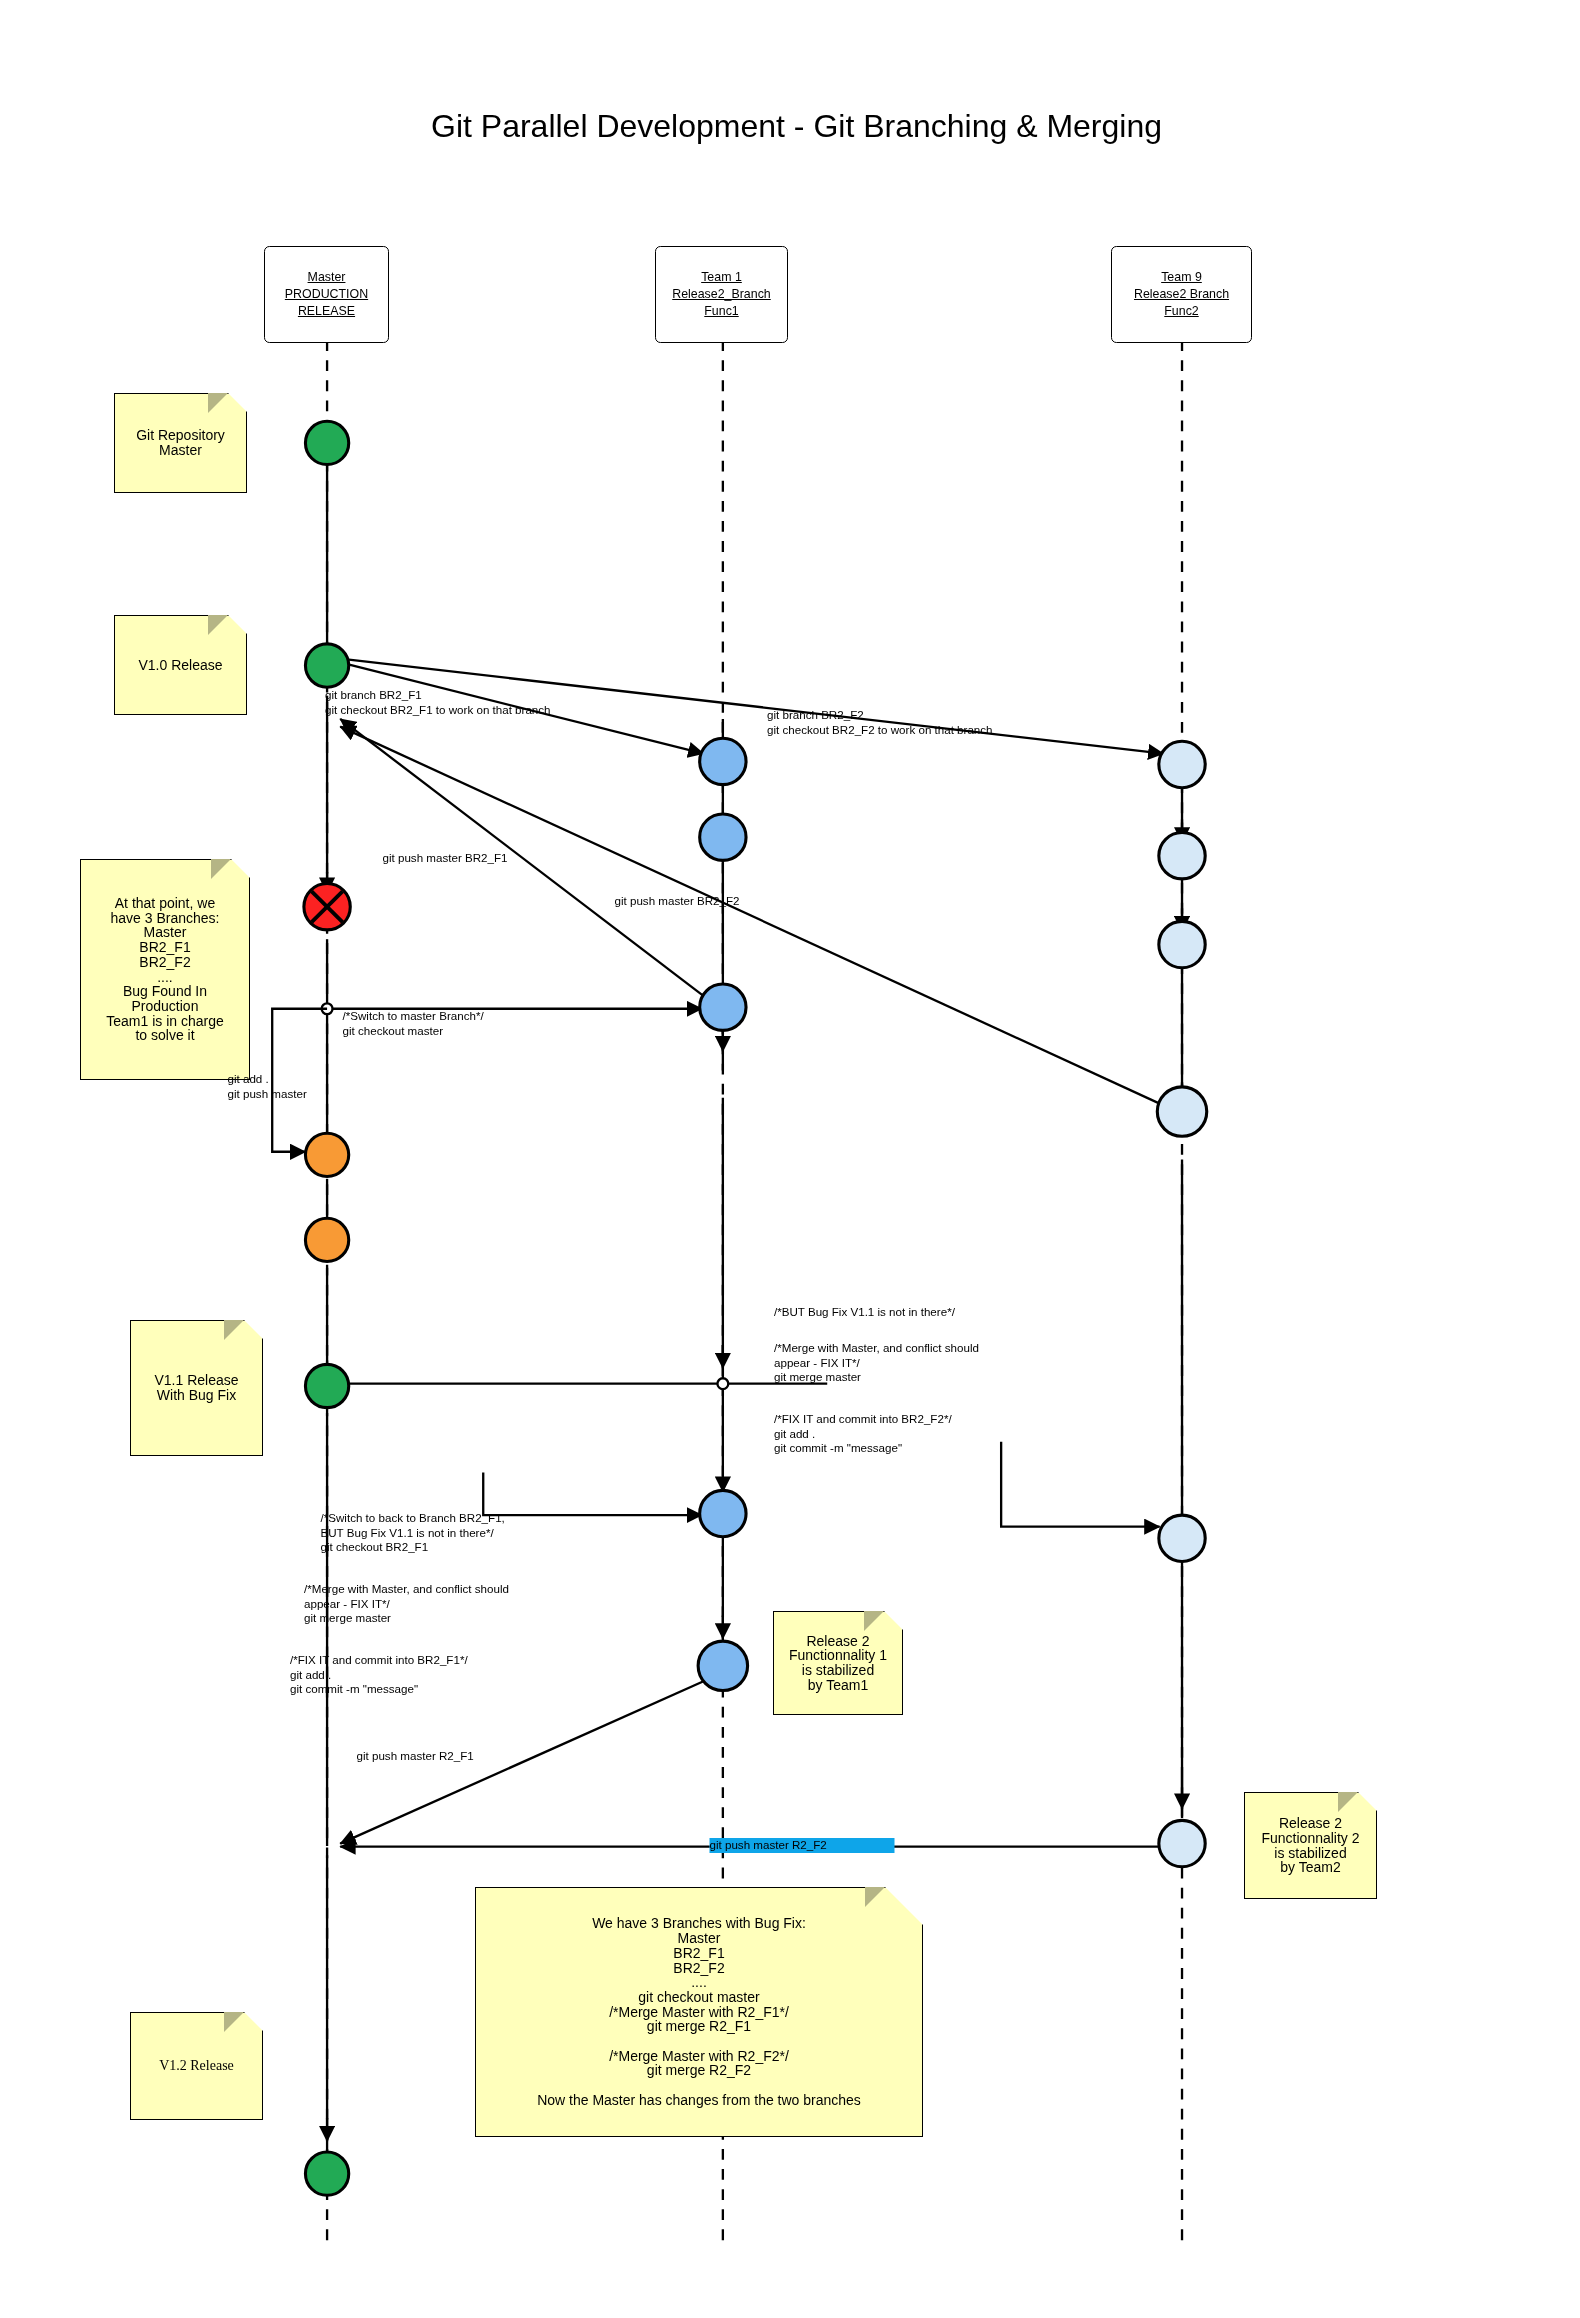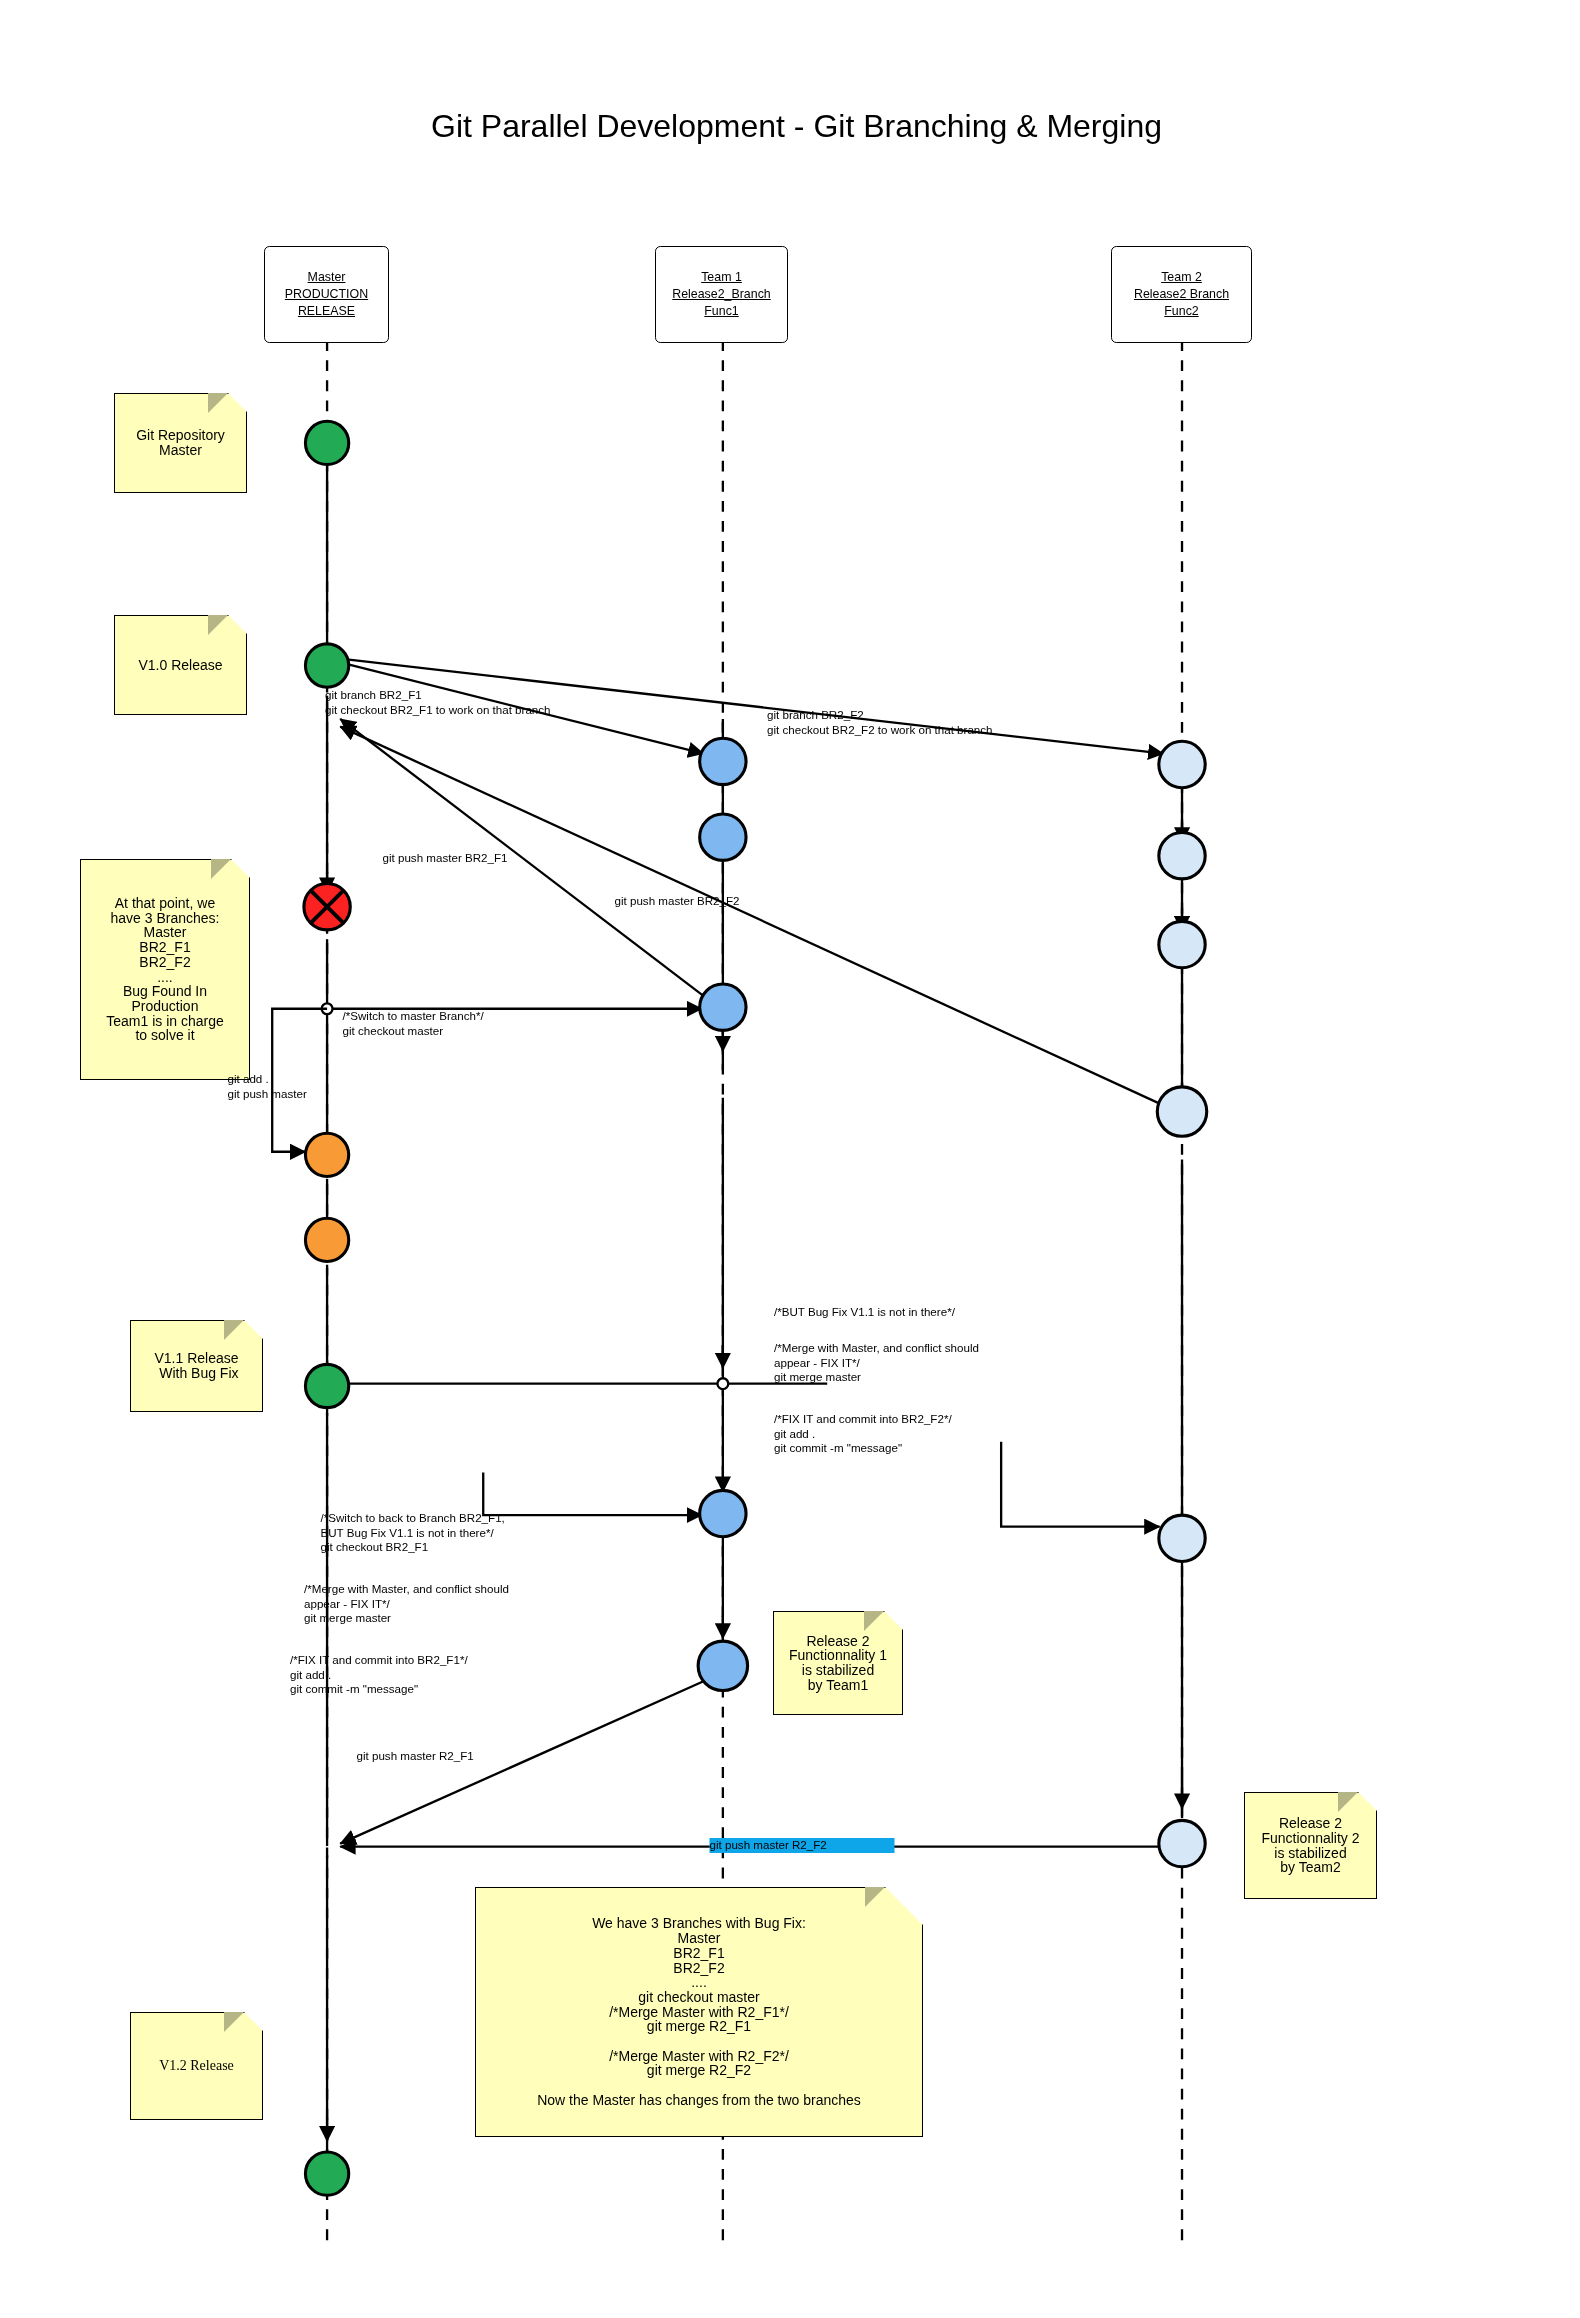--- a/index.html
+++ b/index.html
@@ -220,21 +220,21 @@
     <span>RELEASE</span>
   </div>
 
   <div class="lifeline-head" style="left:655px; top:246px; width:133px; height:97px;">
     <span>Team 1</span>
     <span>Release2_Branch</span>
     <span>Func1</span>
   </div>
 
   <div class="lifeline-head" style="left:1111px; top:246px; width:141px; height:97px;">
-    <span>Team 2</span>
+    <span>Team 9</span>
     <span>Release2 Branch</span>
     <span>Func2</span>
   </div>
 
   <div class="note" style="left:114px; top:393px; width:133px; height:100px;">
     <span class="fold"></span>
     <span class="note-text">Git Repository
 Master</span>
   </div>
 
@@ -250,21 +250,21 @@
 Master
 BR2_F1
 BR2_F2
 ....
 Bug Found In
 Production
 Team1 is in charge
 to solve it</span>
   </div>
 
-  <div class="note" style="left:130px; top:1320px; width:133px; height:92px;text-align:right;">
+  <div class="note" style="left:130px; top:1320px; width:133px; height:136px;">
     <span class="fold"></span>
     <span class="note-text">V1.1 Release
 With Bug Fix</span>
   </div>
 
   <div class="note" style="left:773px; top:1611px; width:130px; height:104px;">
     <span class="fold"></span>
     <span class="note-text">Release 2
 Functionnality 1
 is stabilized

